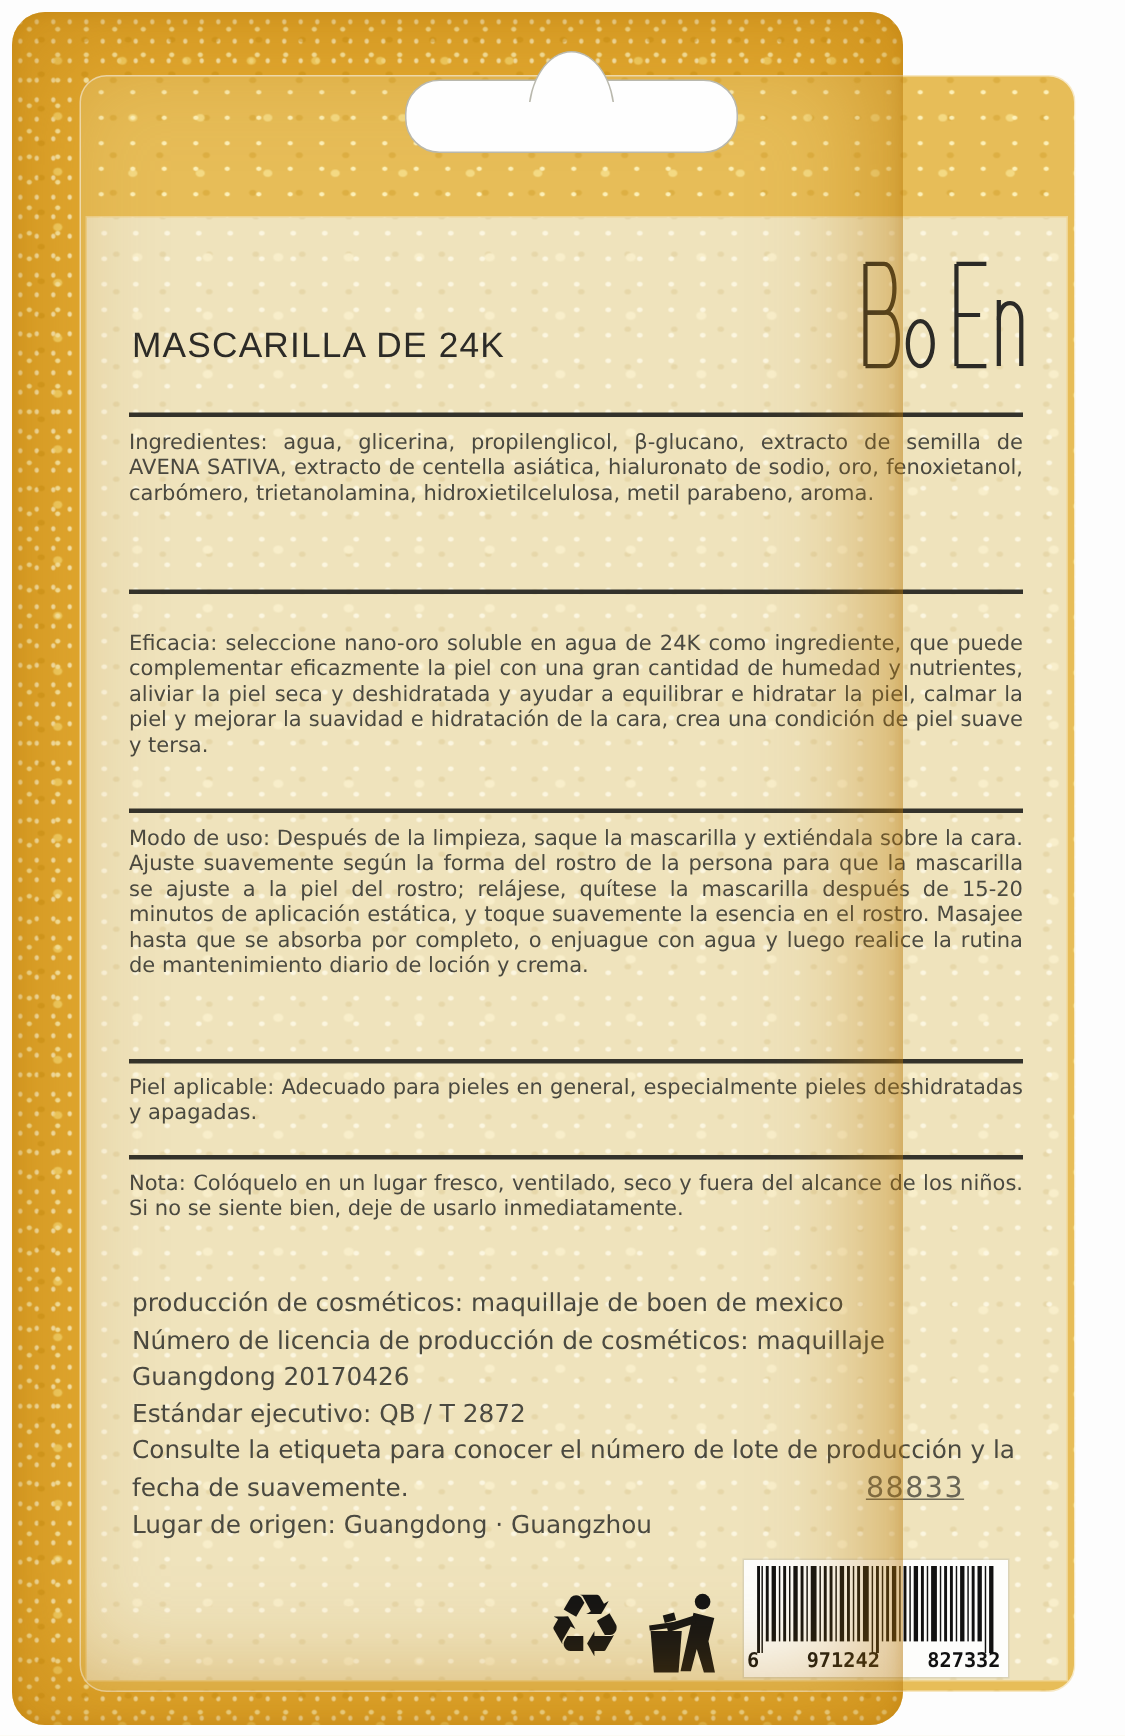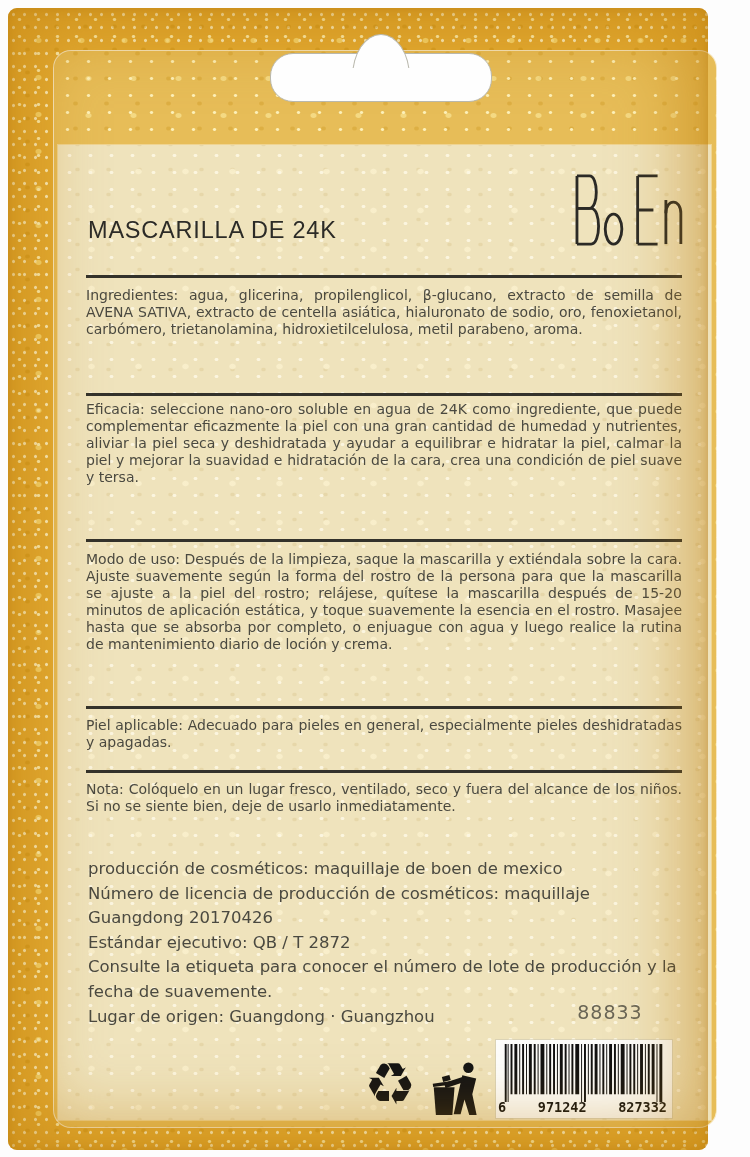--- a/index.html
+++ b/index.html
@@ -1,19 +1,19 @@
 <!DOCTYPE html>
 <html><head>
 <meta charset="utf-8">
 <style>
   html,body{margin:0;padding:0;background:#ffffff;}
   .stage{position:relative;width:750px;height:1157px;background:#fdfdfd;overflow:hidden;
          font-family:"DejaVu Sans", sans-serif;}
   
-  .card{position:absolute;left:8px;top:8px;width:700px;height:1142px;border-radius:9px;
+  .card{position:absolute;left:8px;top:8px;width:594px;height:1142px;border-radius:22px;
         background-color:#e3ab33;
         background-image:
           radial-gradient(rgba(255,246,190,.95) 0 1.2px, transparent 2.2px),
           radial-gradient(rgba(252,228,130,.75) 0 2.4px, transparent 3.6px),
           radial-gradient(rgba(198,142,18,.45) 0 1.8px, transparent 3px),
           radial-gradient(rgba(255,252,220,.85) 0 1px, transparent 1.8px);
         background-size:19px 17px, 43px 37px, 29px 23px, 11px 13px;
         background-position:2px 3px, 9px 14px, 5px 7px, 0 0;}
   .card::after{content:"";position:absolute;inset:0;border-radius:inherit;pointer-events:none;
         box-shadow:inset 0 0 70px 22px rgba(188,122,6,.50), inset 0 0 12px rgba(165,105,0,.35);}
@@ -43,26 +43,26 @@
         background-size:21px 17px, 47px 39px, 31px 25px;
         background-position:1px 2px, 10px 7px, 4px 12px;
         box-shadow:0 0 0 1px rgba(255,255,255,.35);}
   .title{position:absolute;left:30px;top:72px;font-family:"Liberation Sans",sans-serif;
         font-size:23.5px;letter-spacing:.8px;color:#2c2b27;}
   .logo{position:absolute;right:26px;top:20px;}
   .rule{position:absolute;left:28px;width:596px;height:3px;background:#33322b;}
   .r1{top:130px}.r2{top:248px}.r3{top:394px}.r4{top:561px}.r5{top:625px}
   .sec{position:absolute;left:28px;width:596px;overflow:hidden;
        font-size:14px;line-height:17px;color:#4a4940;text-align:justify;}
-  .s1{top:142px;height:102px}.s2{top:256px;height:130px}.s3{top:406px;height:151px}
+  .s1{top:142px;height:102px}.s2{top:276px;height:130px}.s3{top:406px;height:151px}
   .s4{top:572px;height:49px}.s5{top:636px;height:52px}
   .footer{position:absolute;left:30px;top:712px;width:600px;
        font-size:16.5px;line-height:24.6px;color:#4a4940;}
-  .batch{position:absolute;left:497px;top:856px;width:110px;text-align:center;
-       font-size:19px;letter-spacing:1px;color:#6a6656;}
+  .batch{position:absolute;left:497px;top:836px;width:110px;text-align:center;
+       font-size:19px;letter-spacing:1px;color:#6a6656;text-decoration:underline;}
   .barcode-box{position:absolute;left:438px;top:895px;width:176px;height:78px;background:#fdfdfb;
        box-shadow:0 0 0 1px rgba(200,195,175,.5);padding:0;}
   .bars{display:block;margin:4px auto 0 auto;}
   .digits{display:flex;justify-content:space-between;padding:0 5px 0 2px;margin-top:-3px;
        font-family:"DejaVu Sans Mono",monospace;font-size:13.5px;font-weight:bold;color:#111;}
   .recycle{position:absolute;left:306px;top:910px;font-size:58px;line-height:1;color:#141414;
        font-family:"DejaVu Sans",sans-serif;}
   .tidyman{position:absolute;left:374px;top:916px;}
 </style>
 </head>

